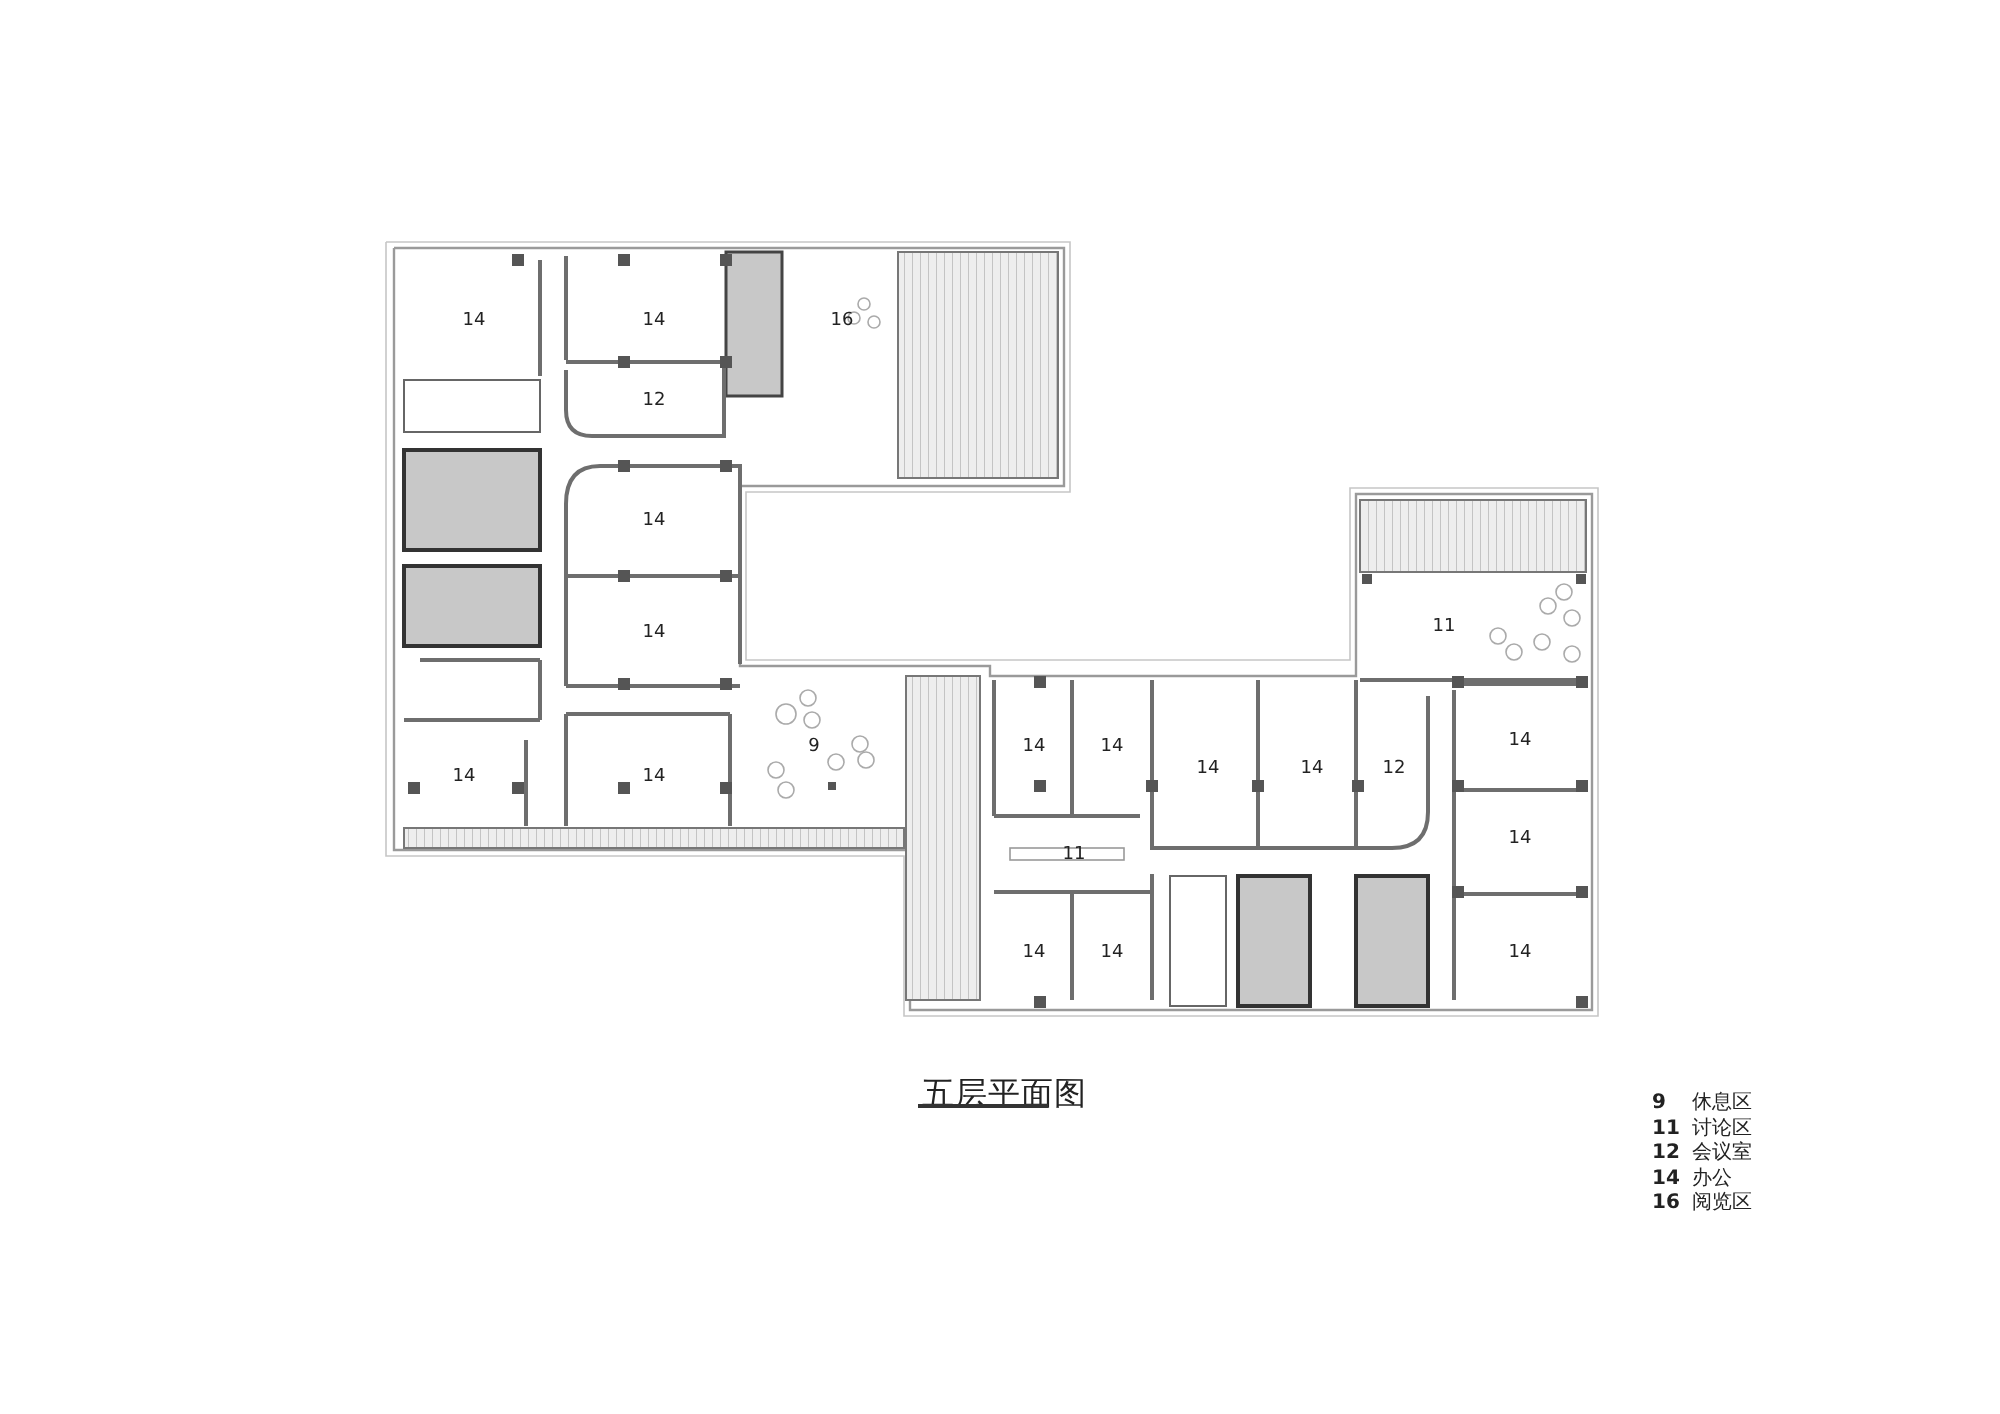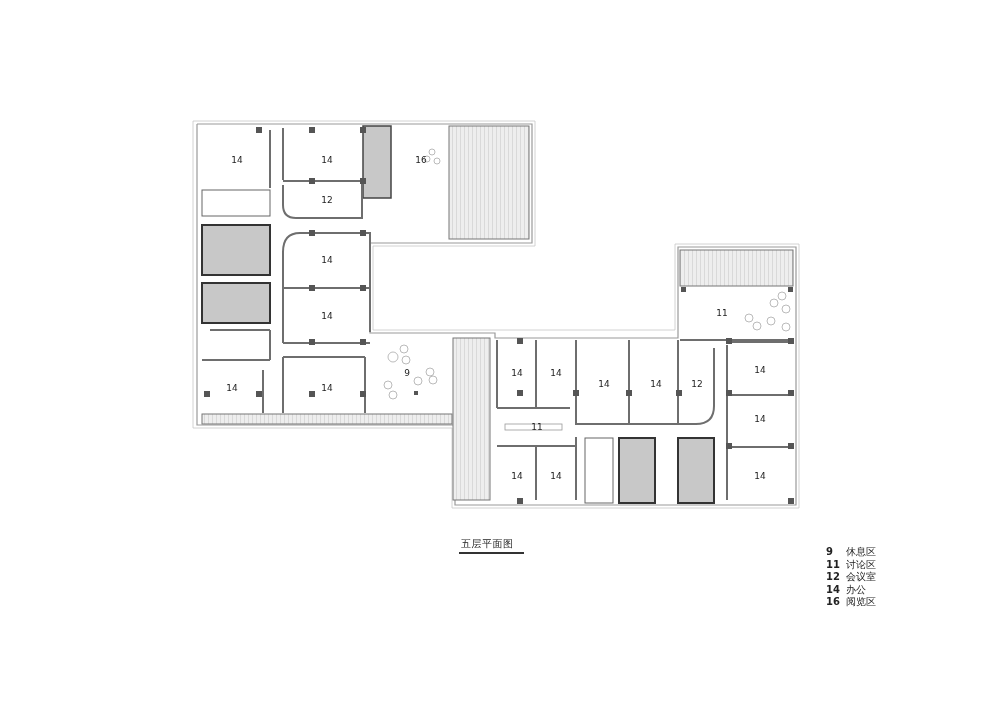--- a/index.html
+++ b/index.html
@@ -1,19 +1,19 @@
 <!DOCTYPE html>
 <html><head>
 <meta charset="utf-8">
 <style>
   html,body{margin:0;padding:0;background:#ffffff;}
   body{width:1000px;height:707px;position:relative;overflow:hidden;font-family:"DejaVu Sans",sans-serif;}
   #plan{position:absolute;left:0;top:0;}
   .room-label{font-family:"DejaVu Sans",sans-serif;font-size:9px;fill:#222;text-anchor:middle;dominant-baseline:middle;}
-  .caption{position:absolute;left:461px;top:537px;font-size:10px;color:#222;letter-spacing:0.5px;}
+  .caption{position:absolute;left:461px;top:537px;font-size:16px;color:#222;letter-spacing:0.5px;}
   .caption-line{position:absolute;left:459px;top:552px;width:65px;height:2px;background:#333;}
   .legend{position:absolute;left:826px;top:546px;font-size:10px;line-height:12.5px;color:#222;}
   .legend-row{display:flex;}
   .legend-num{width:20px;font-weight:bold;}
 </style>
 </head>
 <body>
 
 <svg id="plan" width="1000" height="707" viewBox="0 0 1000 707">
   <defs>

